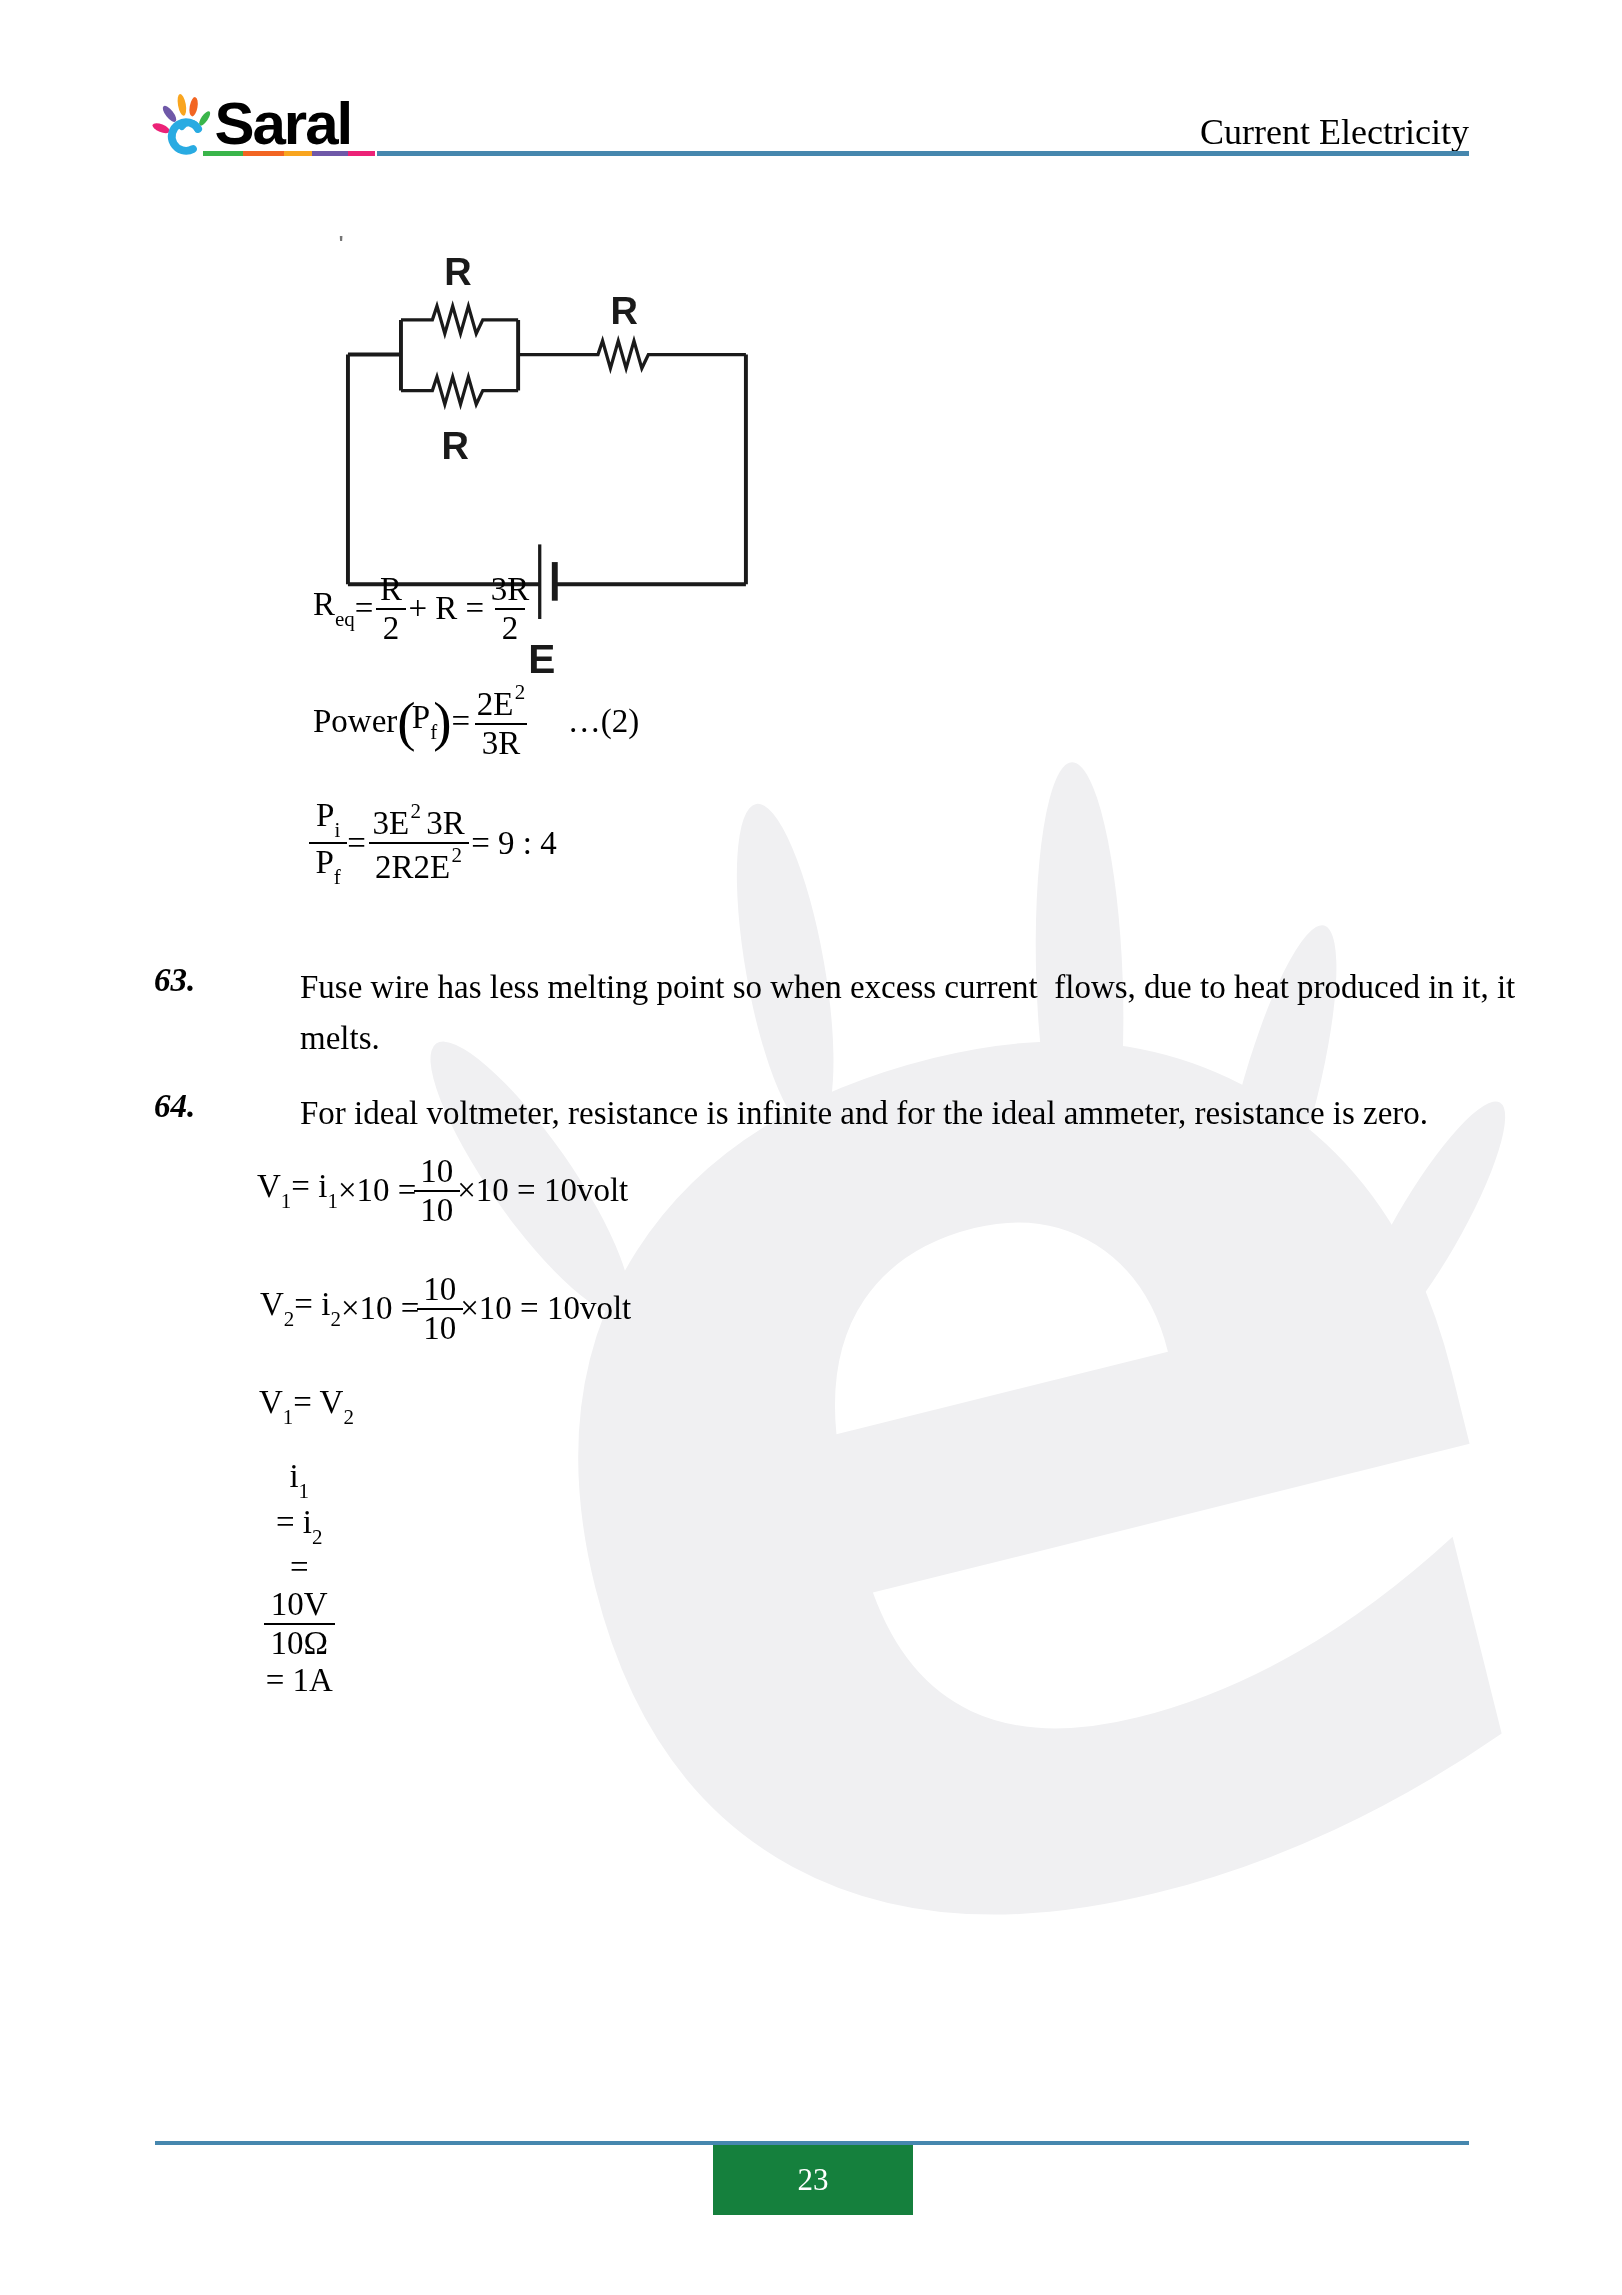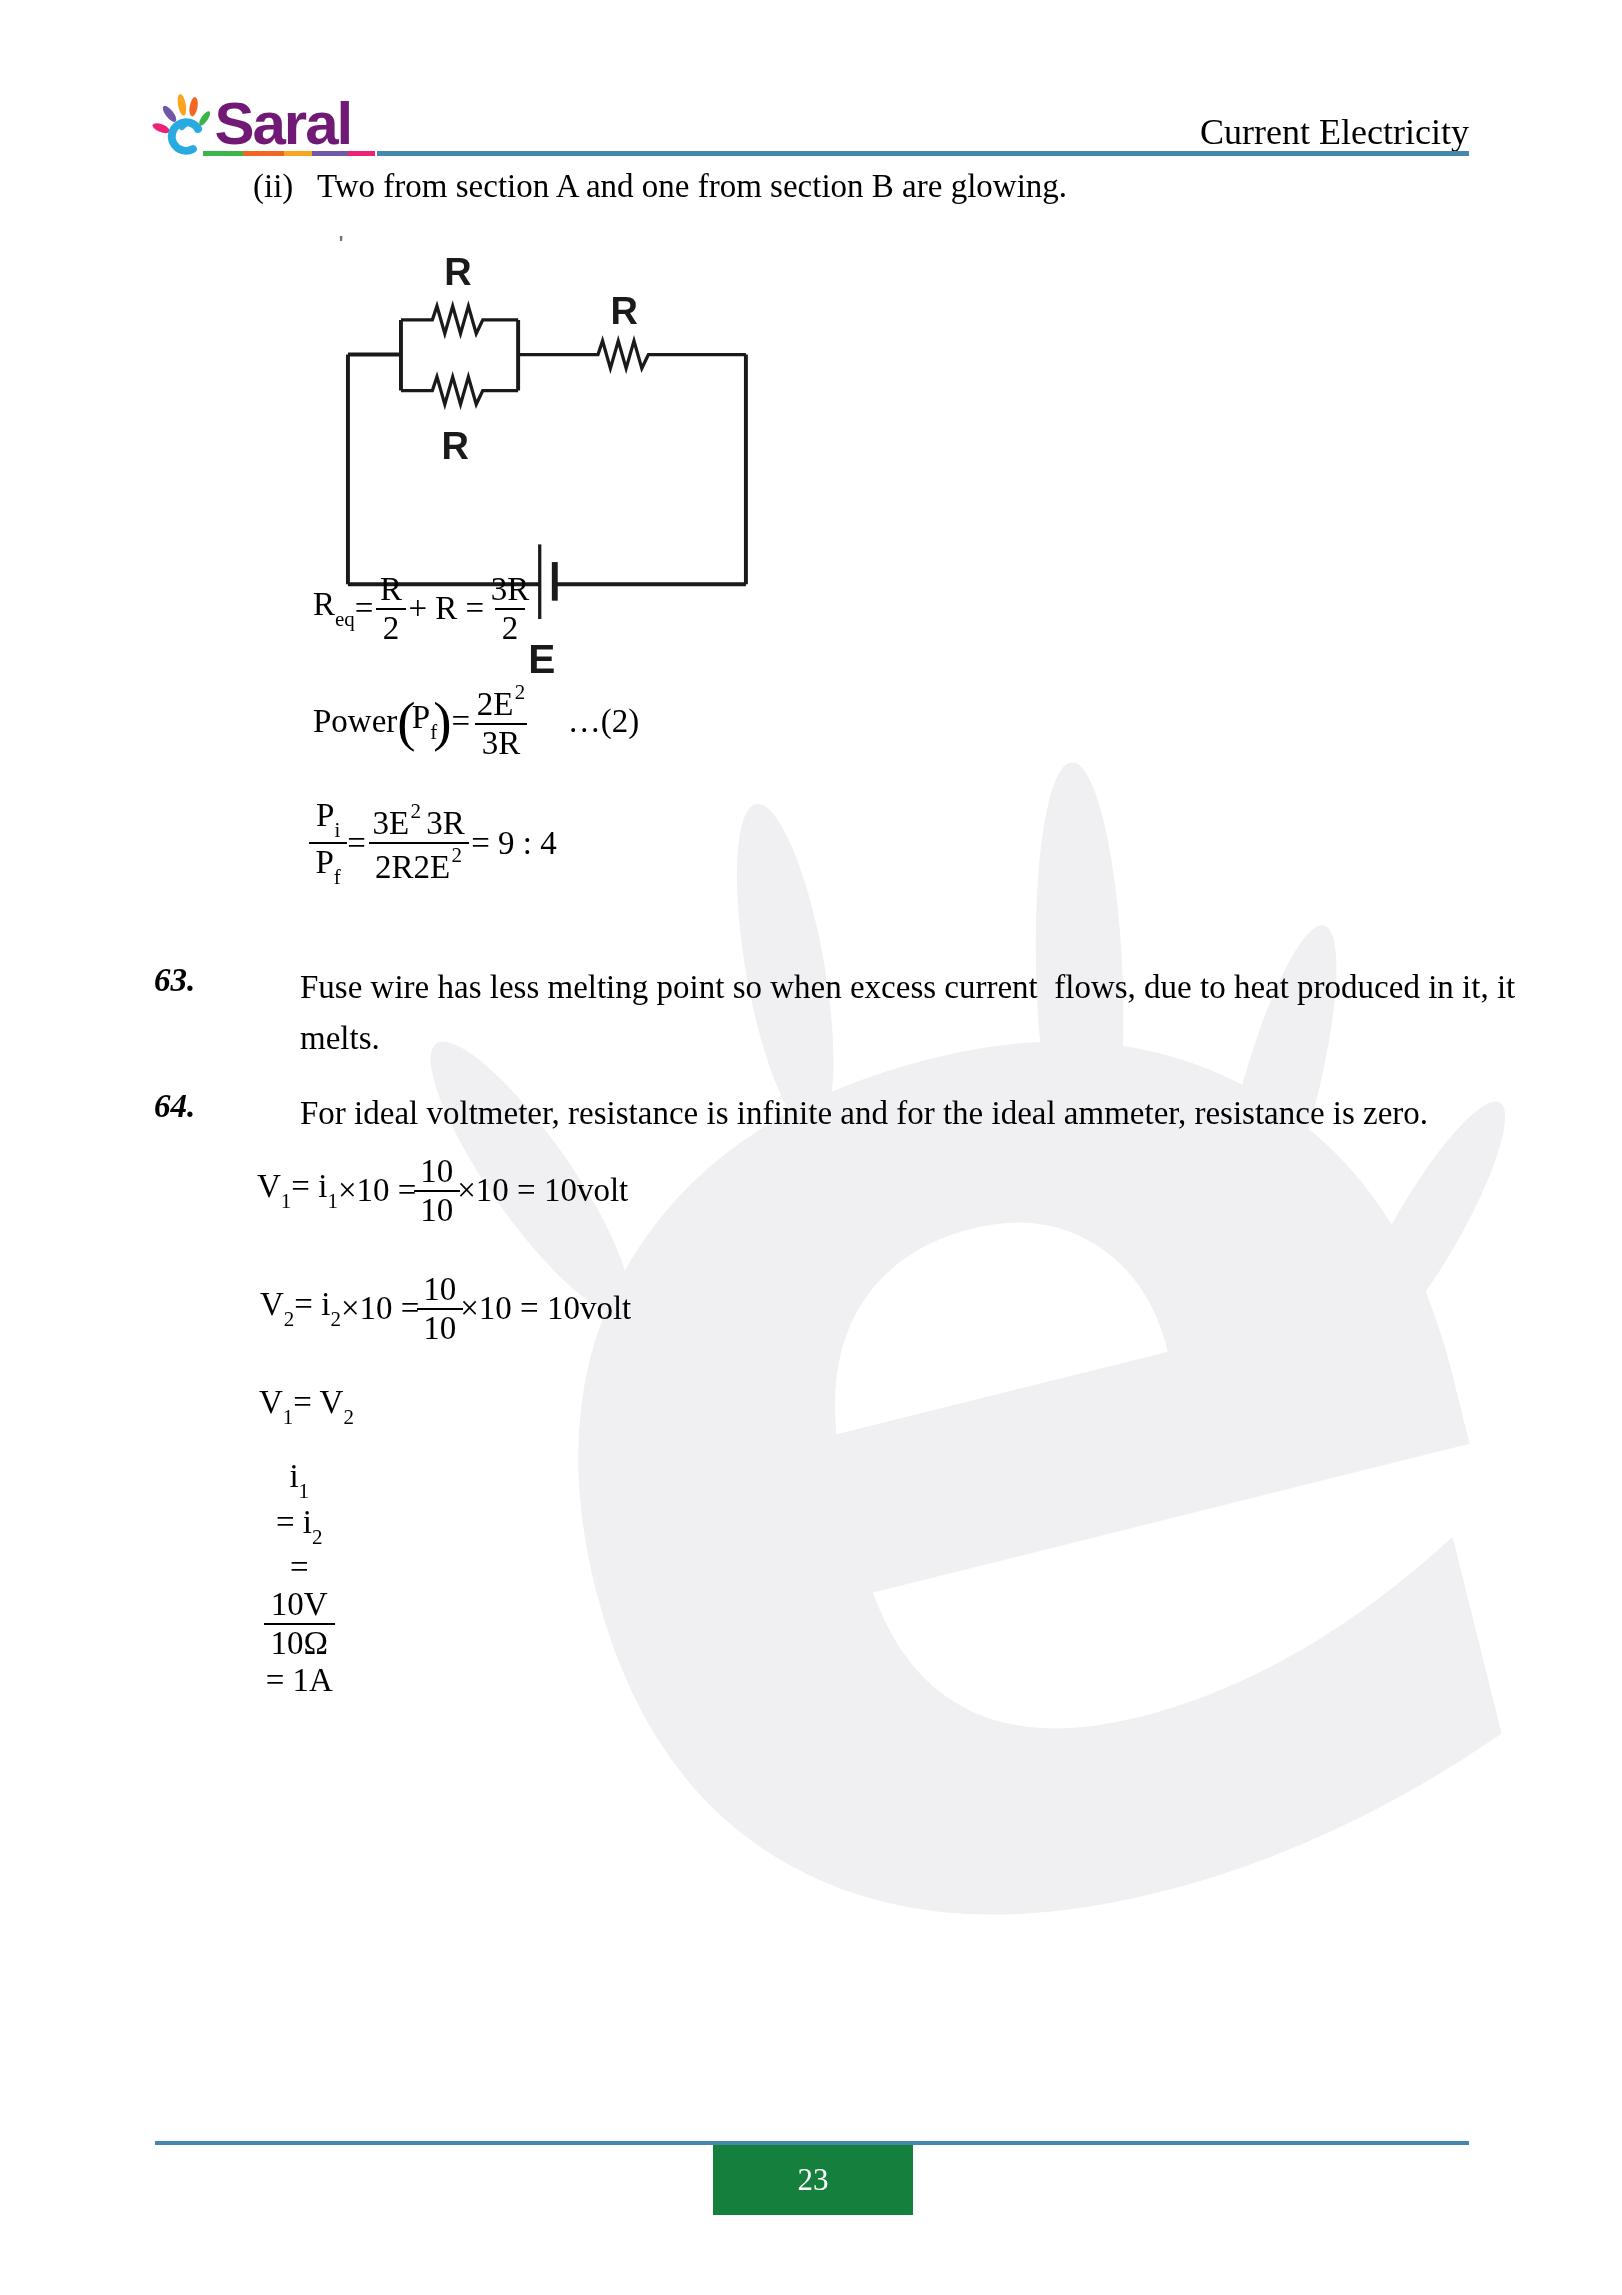--- a/index.html
+++ b/index.html
@@ -6,21 +6,21 @@
   #page {
     position:relative; width:1622px; height:2295px; background:#ffffff;
     font-family:"Liberation Serif", serif; color:#000; overflow:hidden;
   }
   .abs { position:absolute; }
 
   
   #logo-box { left:152px; top:89px; width:275px; height:69px; display:flex; align-items:flex-start; }
   #logo-text {
     font-family:"Liberation Sans", sans-serif; font-weight:700; font-size:60px;
-    color:#701a75; letter-spacing:-2px; line-height:1; margin-left:-2.6px; margin-top:5.2px;
+    color:#000000; letter-spacing:-2px; line-height:1; margin-left:-2.6px; margin-top:5.2px;
   }
   #chapter-title { right:153px; top:111px; font-size:36px; color:#000; }
   .rule-seg { position:absolute; top:151px; height:5.2px; }
 
   
   #intro { left:253px; top:168px; font-size:33px; display:flex; gap:23.6px; }
 
   
   .eq { position:absolute; display:flex; align-items:center; gap:0; font-size:33px; }
   .frac { display:inline-flex; flex-direction:column; align-items:center; line-height:1.12; }
@@ -79,24 +79,20 @@
 
   <div id="chapter-title" class="abs fg">Current Electricity</div>
 
   <div class="rule-seg fg" style="left:203px;width:41px;background:#3ab54a;"></div>
   <div class="rule-seg fg" style="left:243px;width:41px;background:#f26522;"></div>
   <div class="rule-seg fg" style="left:284px;width:28px;background:#f9a51f;"></div>
   <div class="rule-seg fg" style="left:312px;width:36px;background:#6f58a8;"></div>
   <div class="rule-seg fg" style="left:348px;width:27px;background:#ec2277;"></div>
   <div class="rule-seg fg" style="left:377px;width:1092px;background:#4687ae;"></div>
 
-  <div id="intro" class="abs fg">
-    <span>(ii)</span>
-    <span>Two from section A and one from section B are glowing.</span>
-  </div>
 
   <svg class="abs fg" style="left:327px;top:232px;" width="432" height="452" viewBox="0 0 660 690" xmlns="http://www.w3.org/2000/svg">
     <g stroke="#1a1a1a" stroke-width="6" fill="none">
 
       <path d="M 32,187 H 113 M 32,187 V 538"></path>
 
       <path d="M 113,134 V 242 M 292,134 V 242"></path>
 
       <polyline points="113,134 161,134 168,113 180,155 192,113 204,155 216,113 228,155 238,134 292,134" stroke-width="5"></polyline>
 

